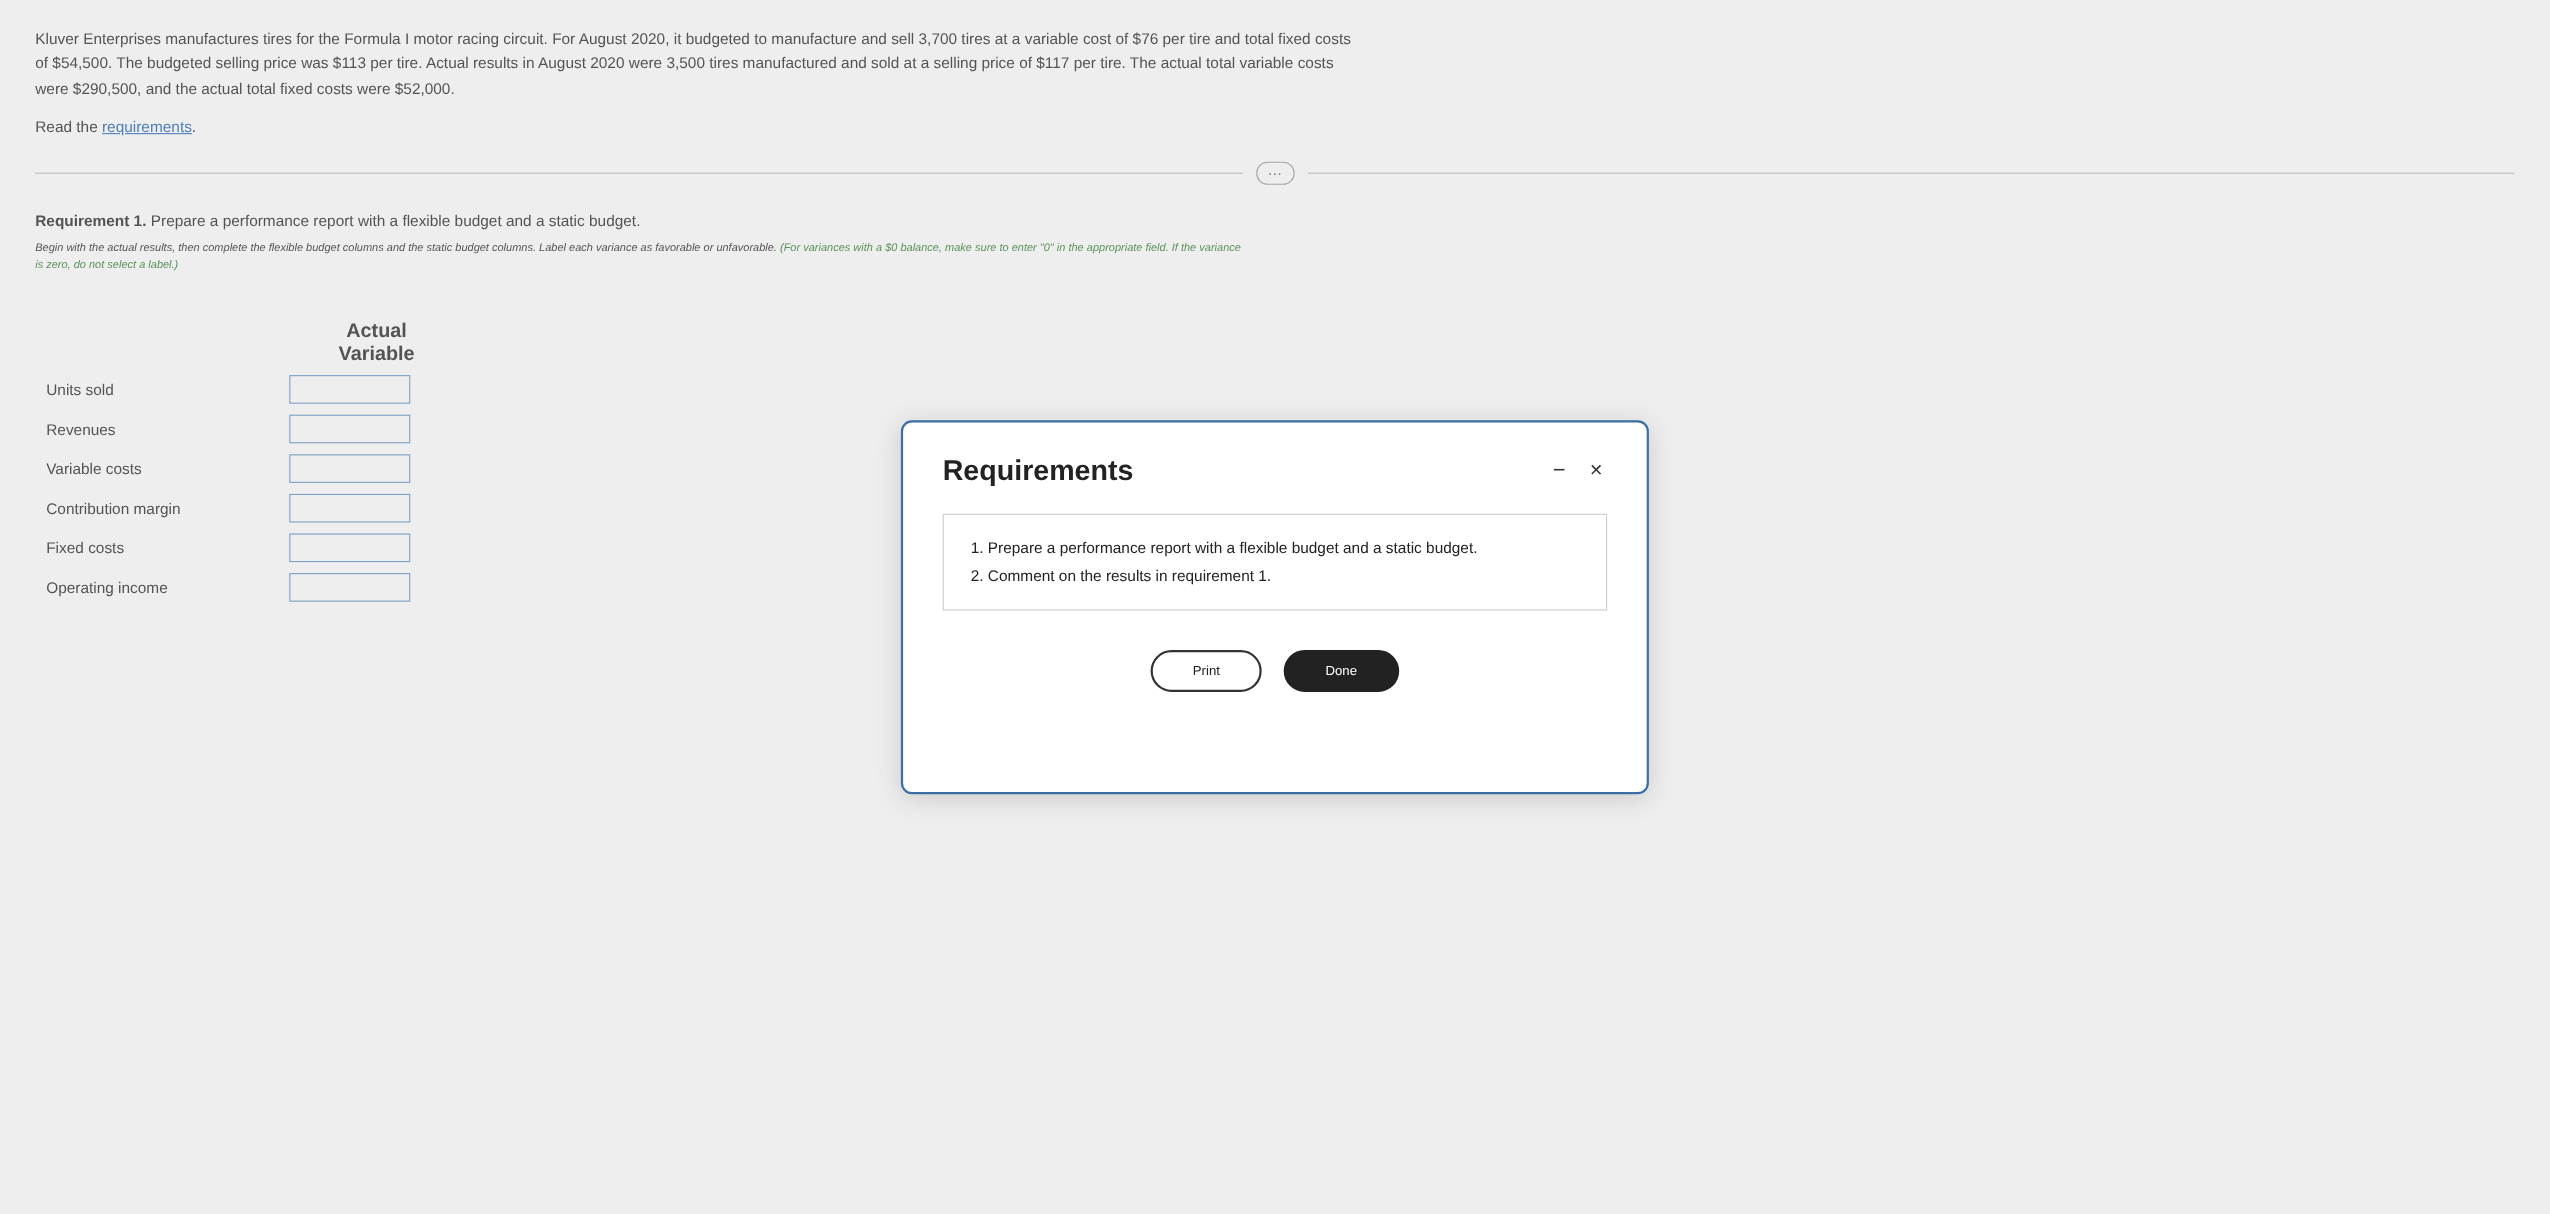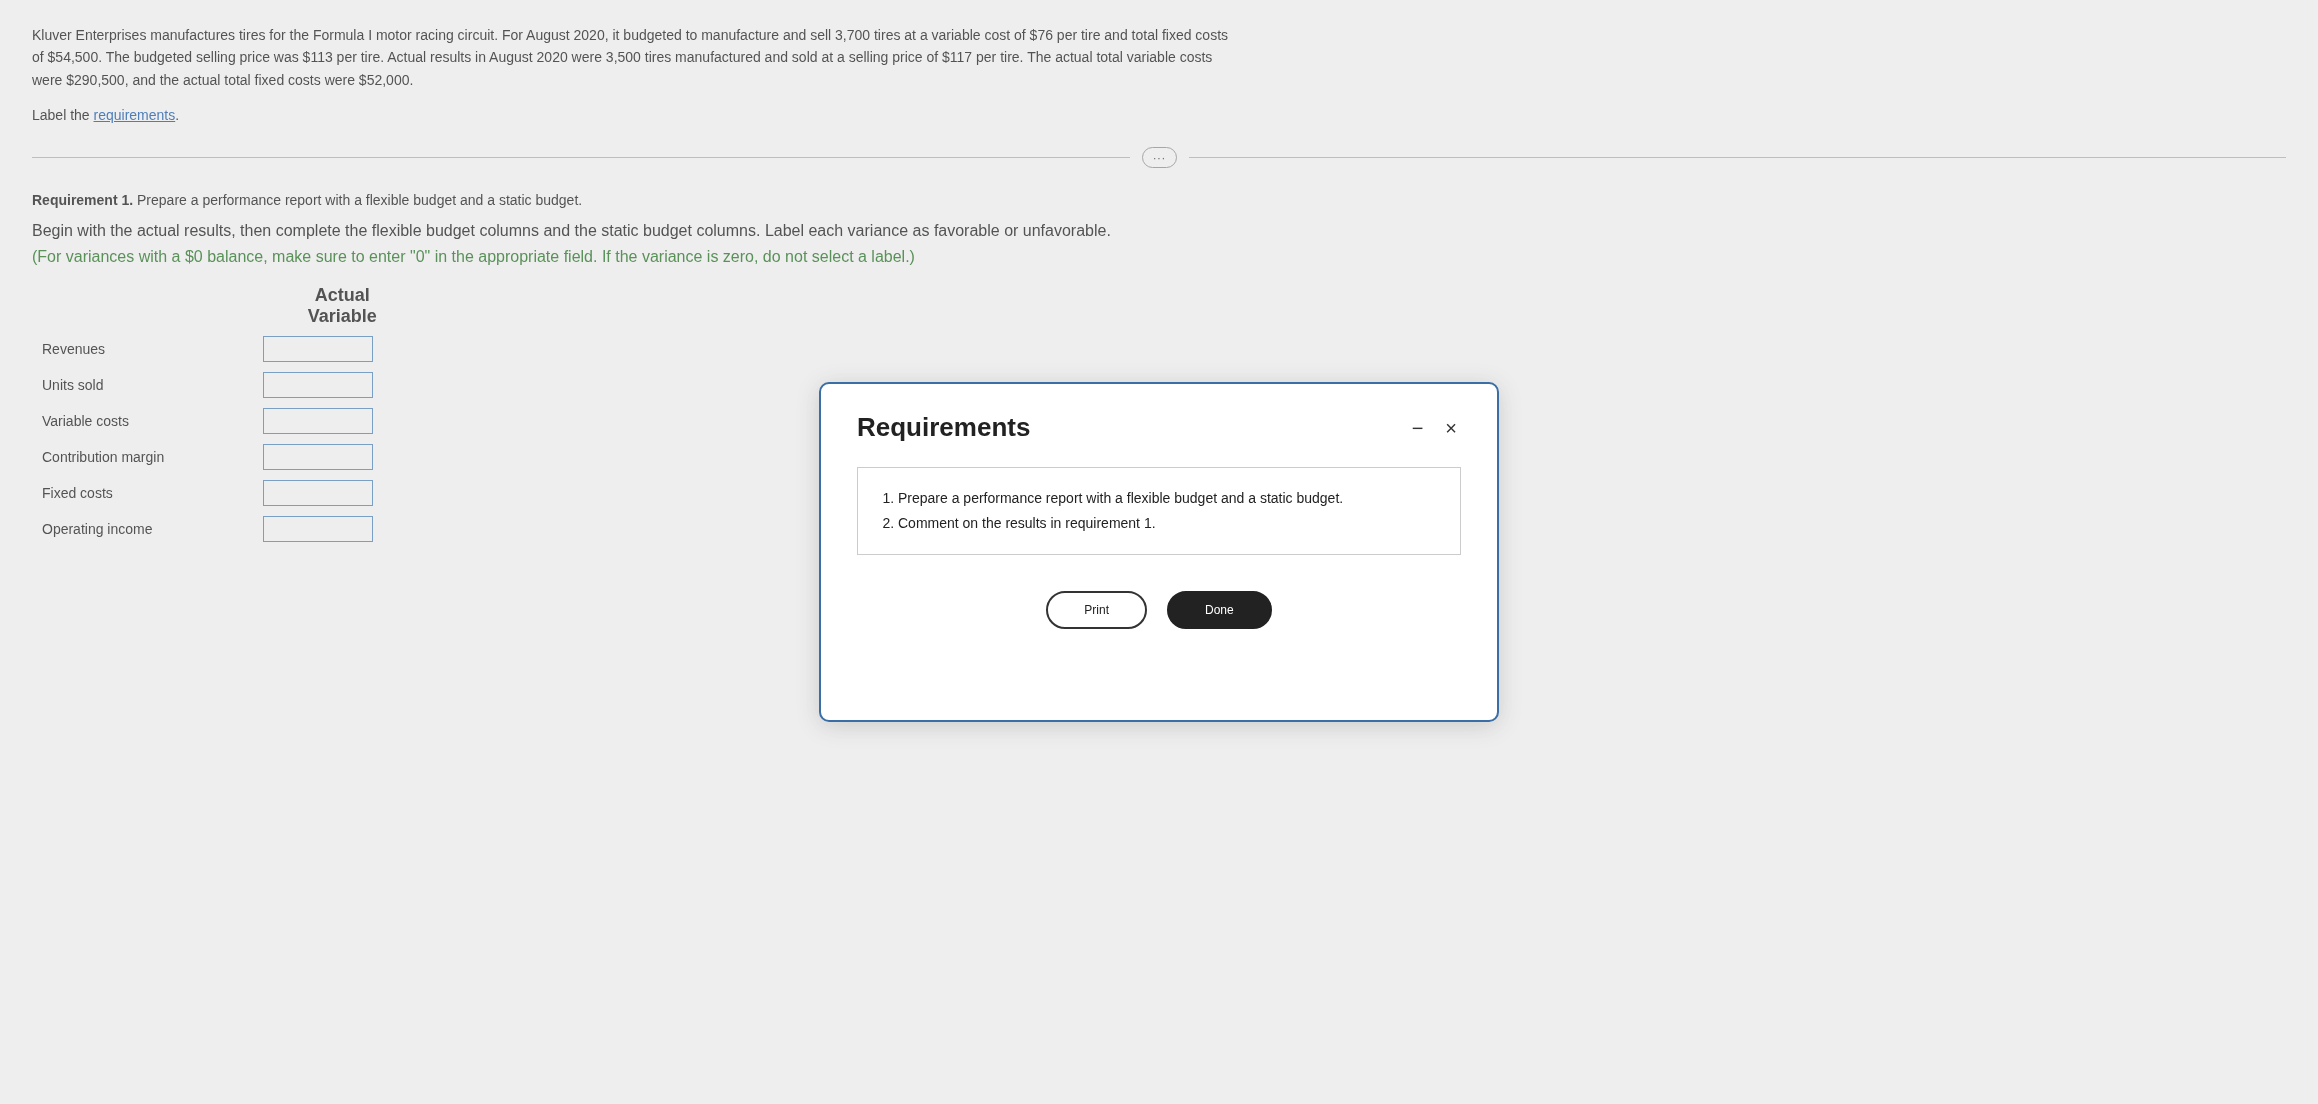--- a/index.html
+++ b/index.html
@@ -44,24 +44,25 @@
       margin: 0 12px;
     }
     .requirement-header {
       font-size: 14px;
       margin-bottom: 10px;
     }
     .requirement-header strong {
       font-weight: bold;
     }
     .instruction-text {
-      font-size: 16px;
+      font-size: 10px;
       line-height: 1.6;
-      margin-bottom: 12px;
+      margin-bottom: 36px;
       max-width: 1100px;
+      font-style: italic;
     }
     .green-note {
       color: #2a7a2a;
     }
     .table-area {
       margin-top: 10px;
     }
     .perf-table {
       border-collapse: collapse;
       min-width: 400px;
@@ -179,21 +180,21 @@
     }
   </style>
 </head>
 <body>
 
 <div class="intro-text">
   <p>Kluver Enterprises manufactures tires for the Formula I motor racing circuit. For August 2020, it budgeted to manufacture and sell 3,700 tires at a variable cost of $76 per tire and total fixed costs of $54,500. The budgeted selling price was $113 per tire. Actual results in August 2020 were 3,500 tires manufactured and sold at a selling price of $117 per tire. The actual total variable costs were $290,500, and the actual total fixed costs were $52,000.</p>
 </div>
 
 <div class="read-req">
-  <span>Label the </span><a href="#">requirements</a><span>.</span>
+  <span>Read the </span><a href="#">requirements</a><span>.</span>
 </div>
 
 <div class="divider-container">
   <div class="divider-line"></div>
   <div class="divider-dots">···</div>
   <div class="divider-line"></div>
 </div>
 
 <p class="requirement-header">
   <strong>Requirement 1.</strong><span> Prepare a performance report with a flexible budget and a static budget.</span>
@@ -210,25 +211,25 @@
         <th></th>
         <th>
           <span>Actual</span><br>
           <span>Variable</span>
         </th>
       </tr>
     </thead>
     <tbody id="perf-table-body">
 
     <tr>
+          <td class="label">Units sold</td>
+          <td class="input-cell"><input type="text" style=""></td>
+        </tr>
+        <tr>
           <td class="label">Revenues</td>
-          <td class="input-cell"><input type="text" style=""></td>
-        </tr>
-        <tr>
-          <td class="label">Units sold</td>
           <td class="input-cell"><input type="text" style=""></td>
         </tr>
         <tr>
           <td class="label">Variable costs</td>
           <td class="input-cell"><input type="text" style=""></td>
         </tr>
         <tr>
           <td class="label">Contribution margin</td>
           <td class="input-cell"><input type="text" style=""></td>
         </tr>

